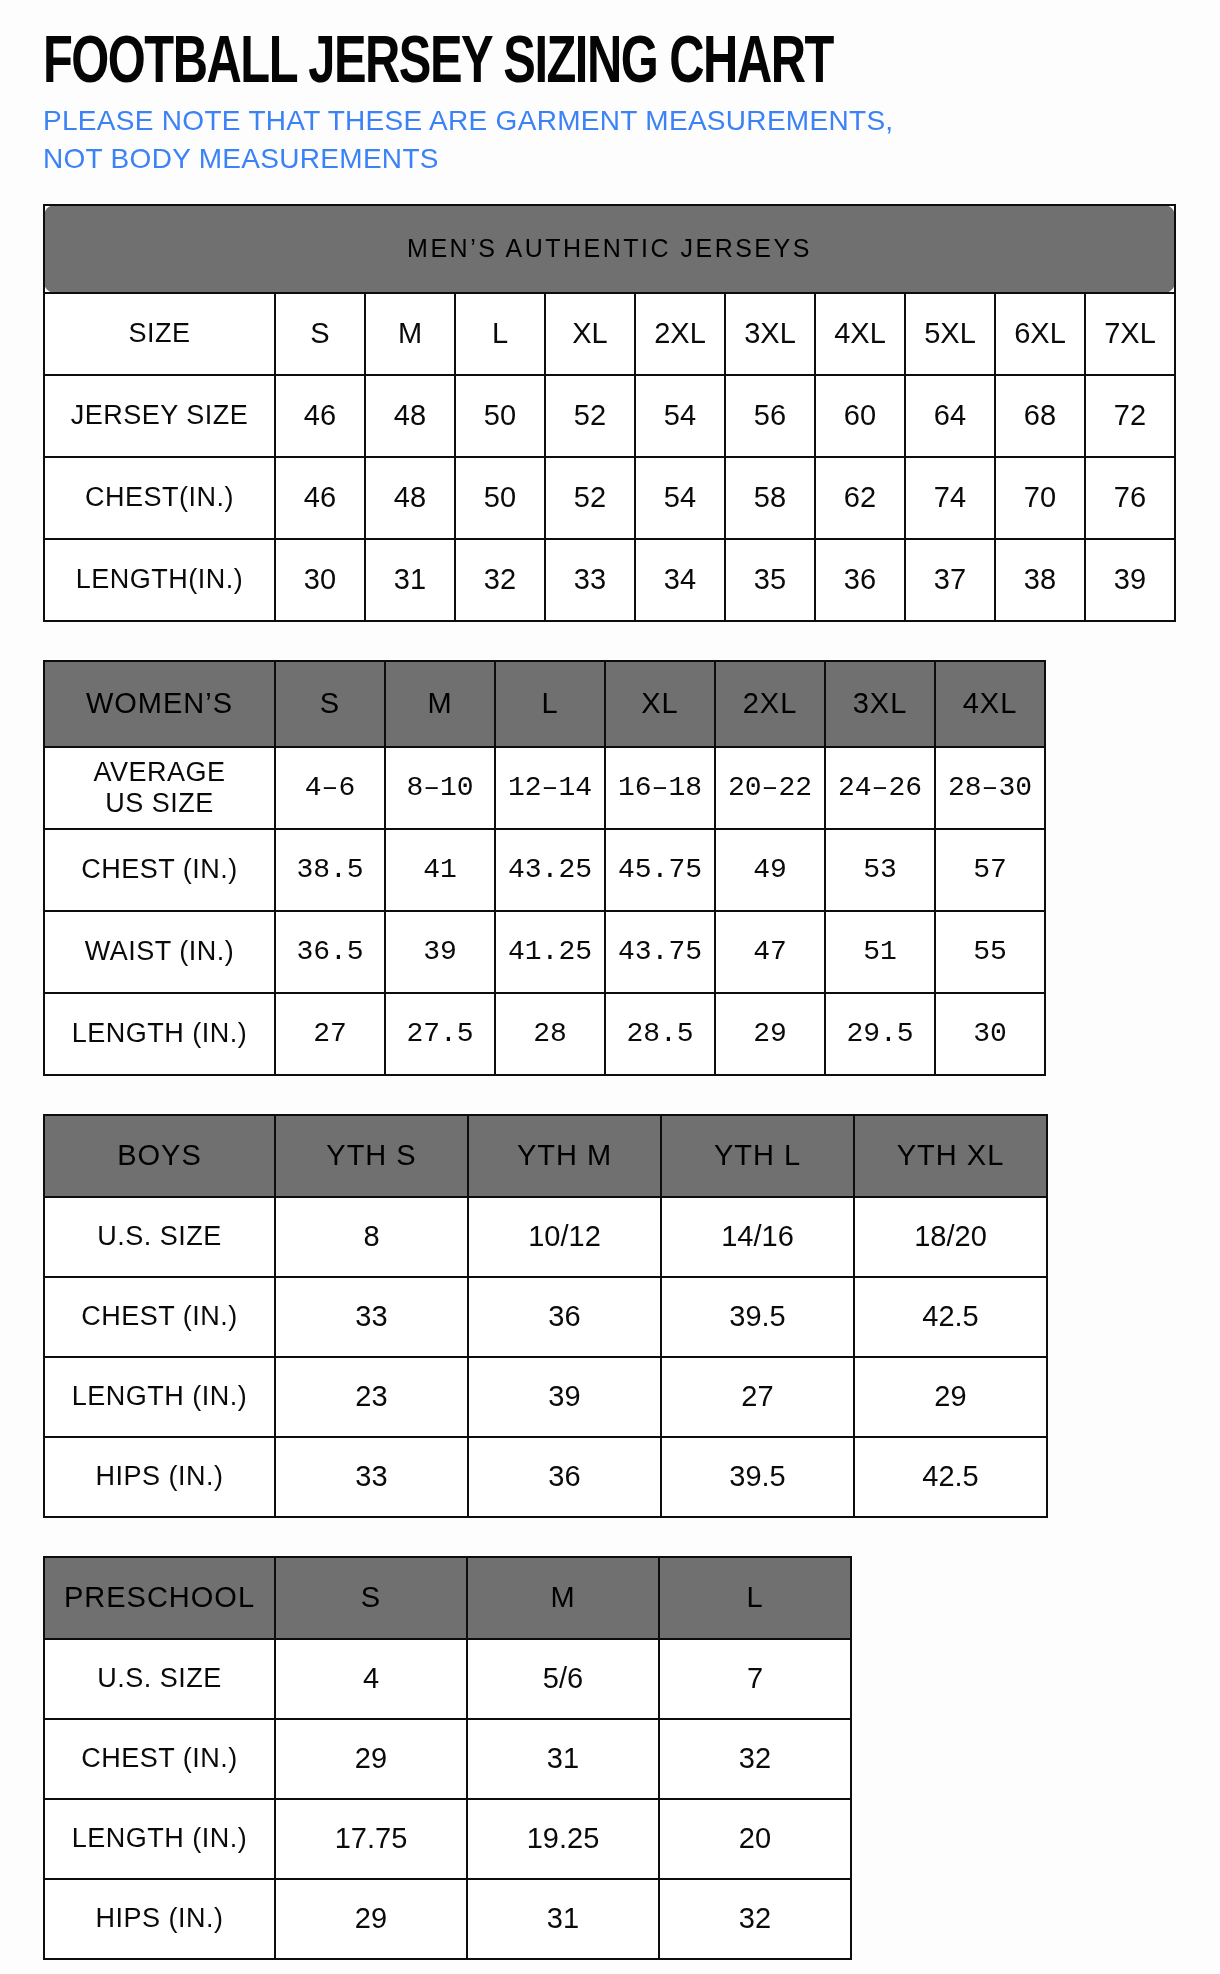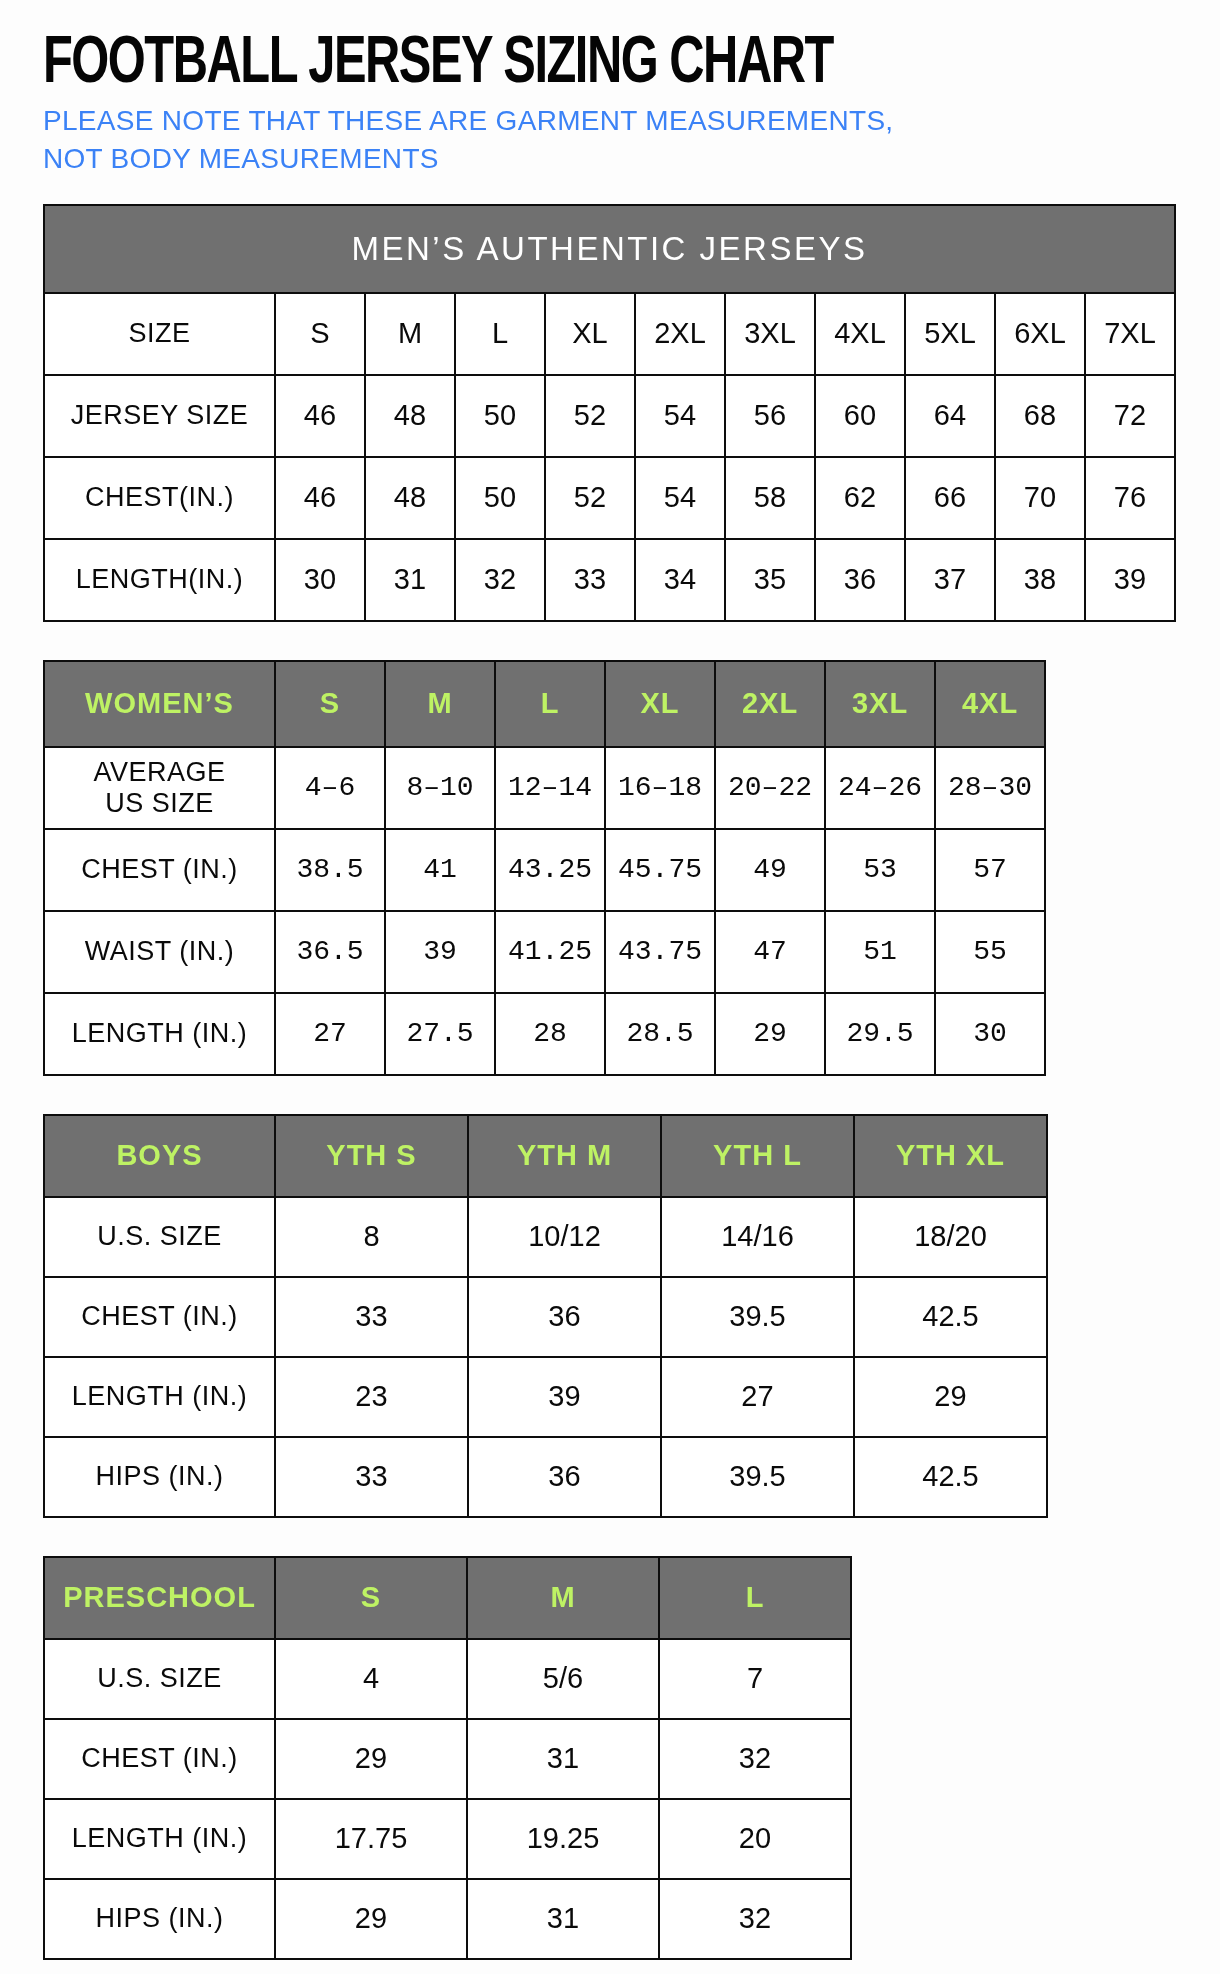--- a/index.html
+++ b/index.html
@@ -43,33 +43,33 @@
   }
   table.size-table td, table.size-table th{
     border:2px solid #0d0d0d;
     text-align:center;
     vertical-align:middle;
     padding:0 2px;
     overflow:hidden;
   }
   .banner-cell{
     background:#707070;
-    color:#ffffff;
+    color:#000000;
     font-weight:normal;
-    font-size:33px;
+    font-size:25px;
     letter-spacing:2.5px;
     height:86px;
+    border-radius:11px;
   }
   .mens td{height:80px;font-size:29px;}
   .gray-head .head-row td{
     background:#707070;
-    color:#bef264;
+    color:#000000;
     font-size:29px;
     letter-spacing:1px;
-    font-weight:bold;
   }
   .womens .head-row td{height:84px;}
   .boys .head-row td, .preschool .head-row td{height:80px;}
   .womens tbody td{height:80px;}
   .boys tbody td, .preschool tbody td{height:78px;}
   td.label-cell{
     font-size:27px;
     letter-spacing:0.5px;
     white-space:pre-line;
     line-height:1.15;
@@ -127,21 +127,21 @@
         </tr>
         <tr>
           <td class="label-cell">CHEST(IN.)</td>
           <td class="value-cell">46</td>
           <td class="value-cell">48</td>
           <td class="value-cell">50</td>
           <td class="value-cell">52</td>
           <td class="value-cell">54</td>
           <td class="value-cell">58</td>
           <td class="value-cell">62</td>
-          <td class="value-cell">66</td>
+          <td class="value-cell">74</td>
           <td class="value-cell">70</td>
           <td class="value-cell">76</td>
         </tr>
         <tr>
           <td class="label-cell">LENGTH(IN.)</td>
           <td class="value-cell">30</td>
           <td class="value-cell">31</td>
           <td class="value-cell">32</td>
           <td class="value-cell">33</td>
           <td class="value-cell">34</td>

